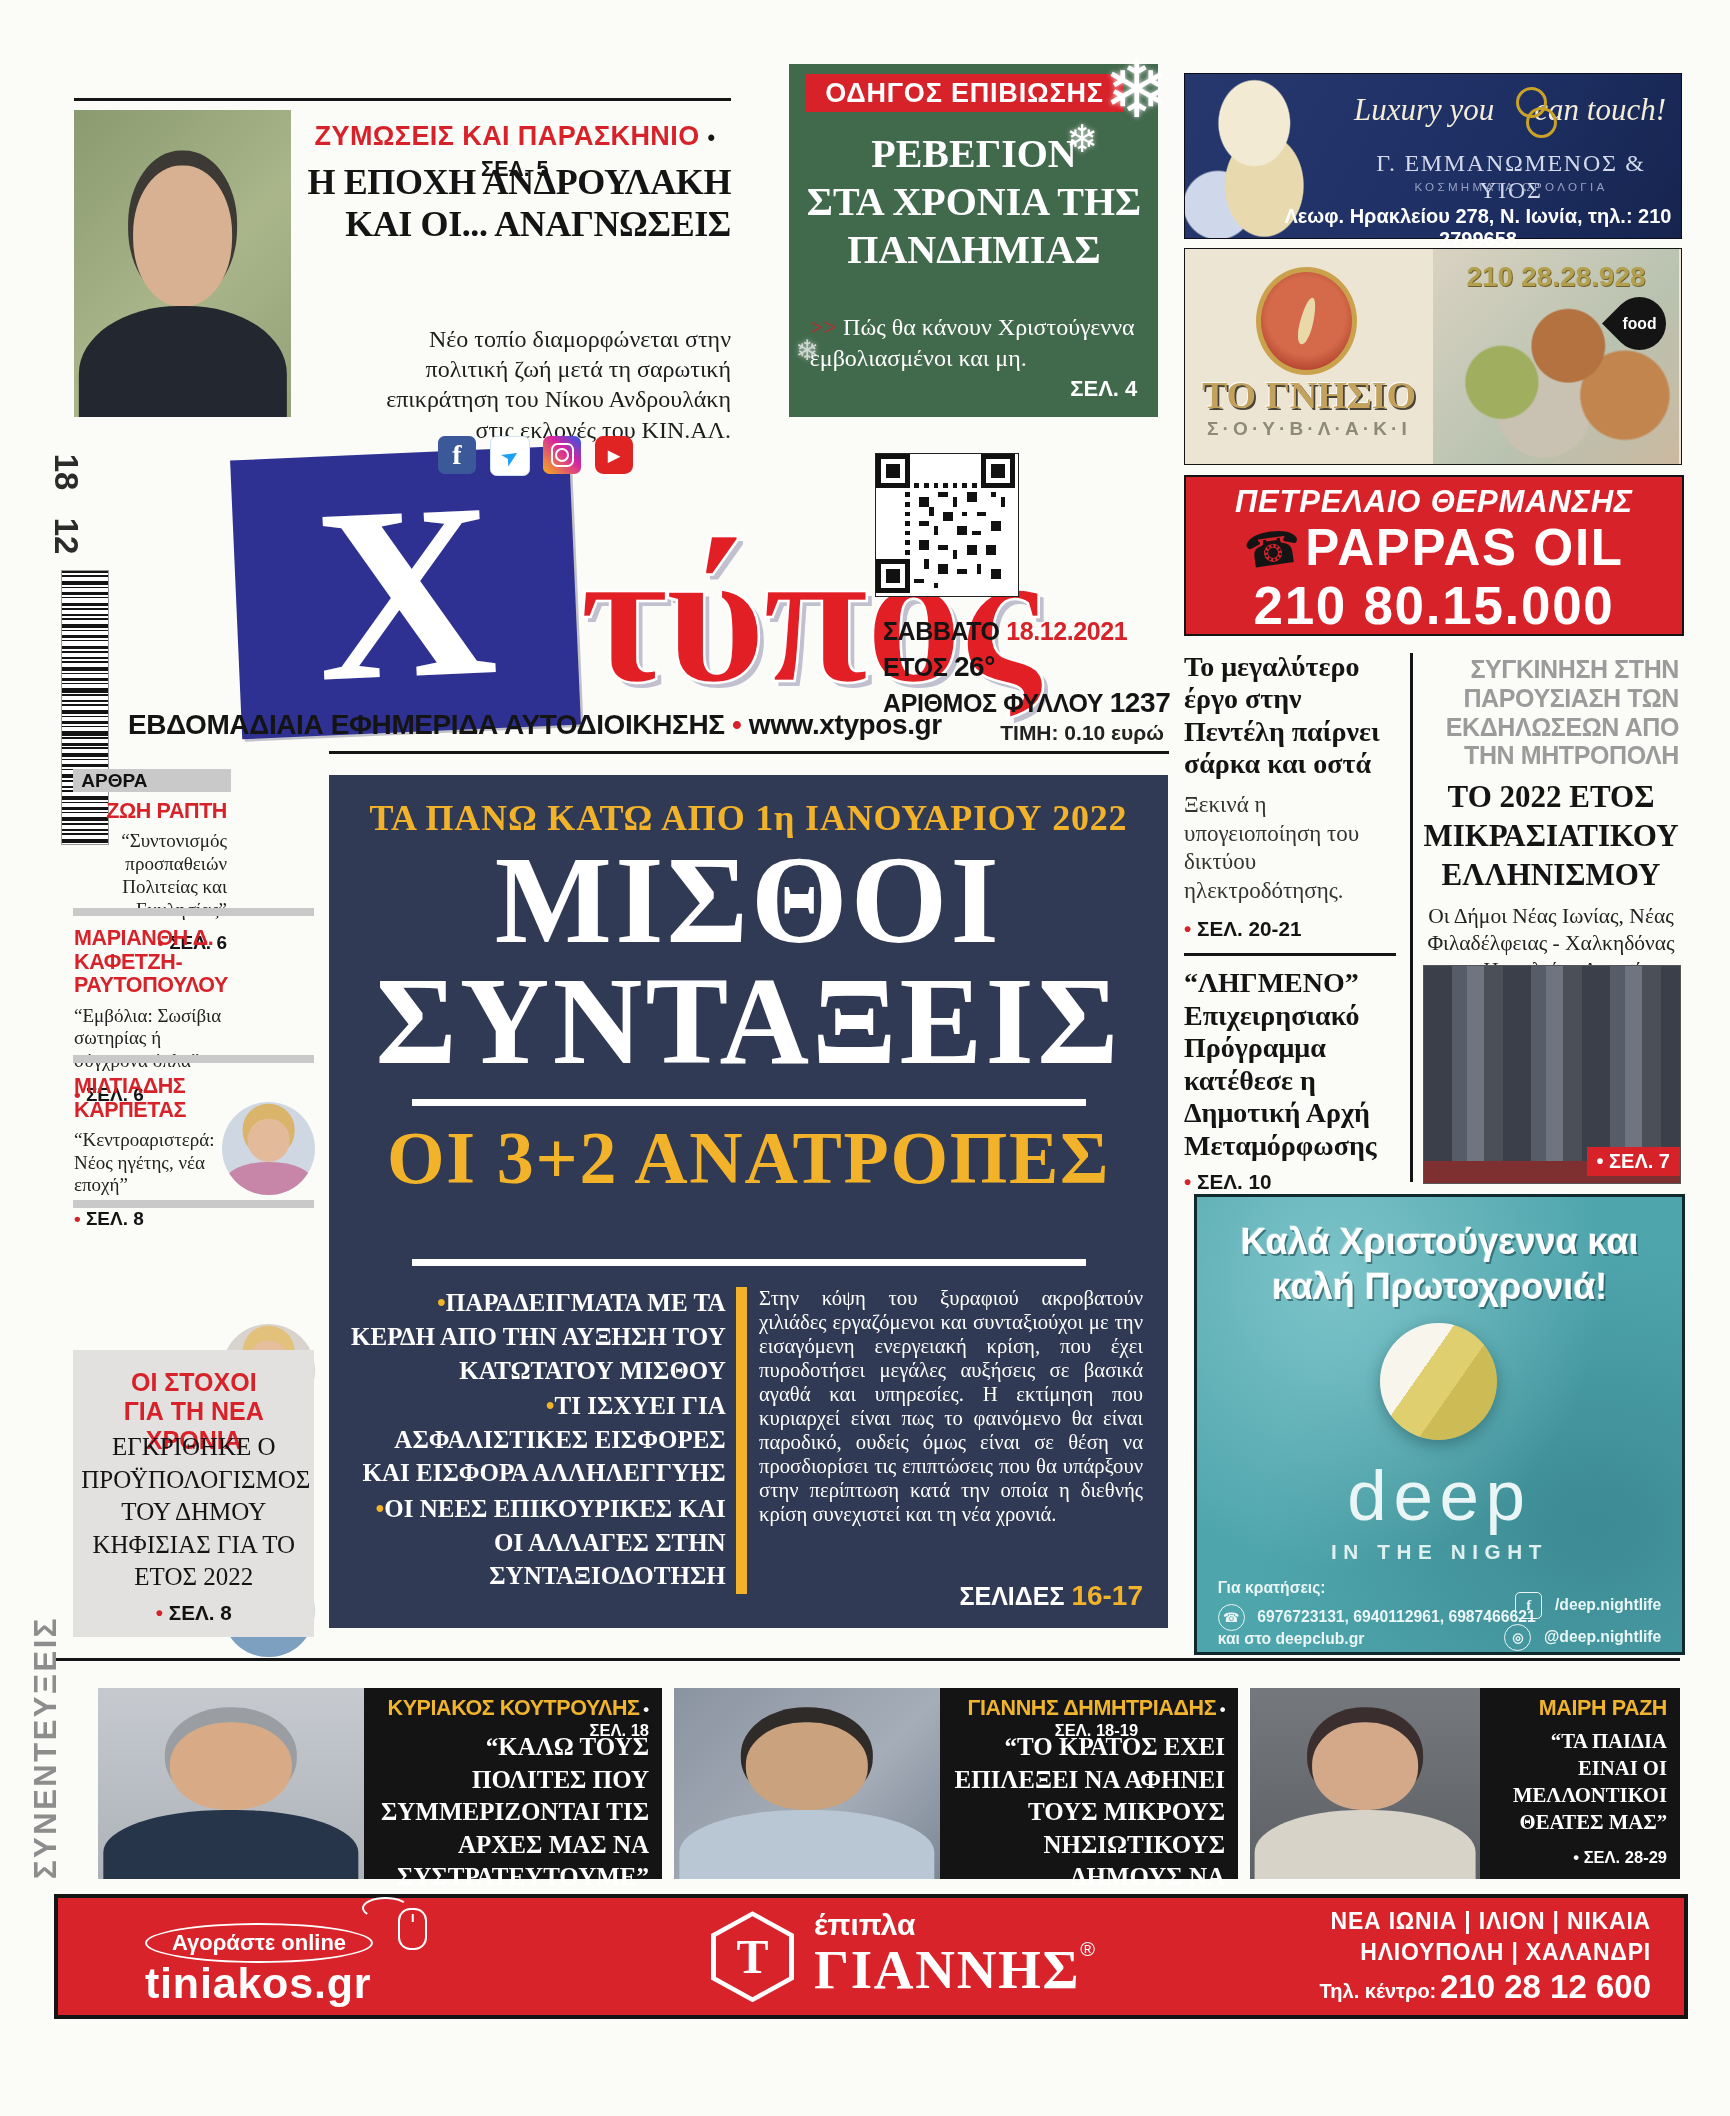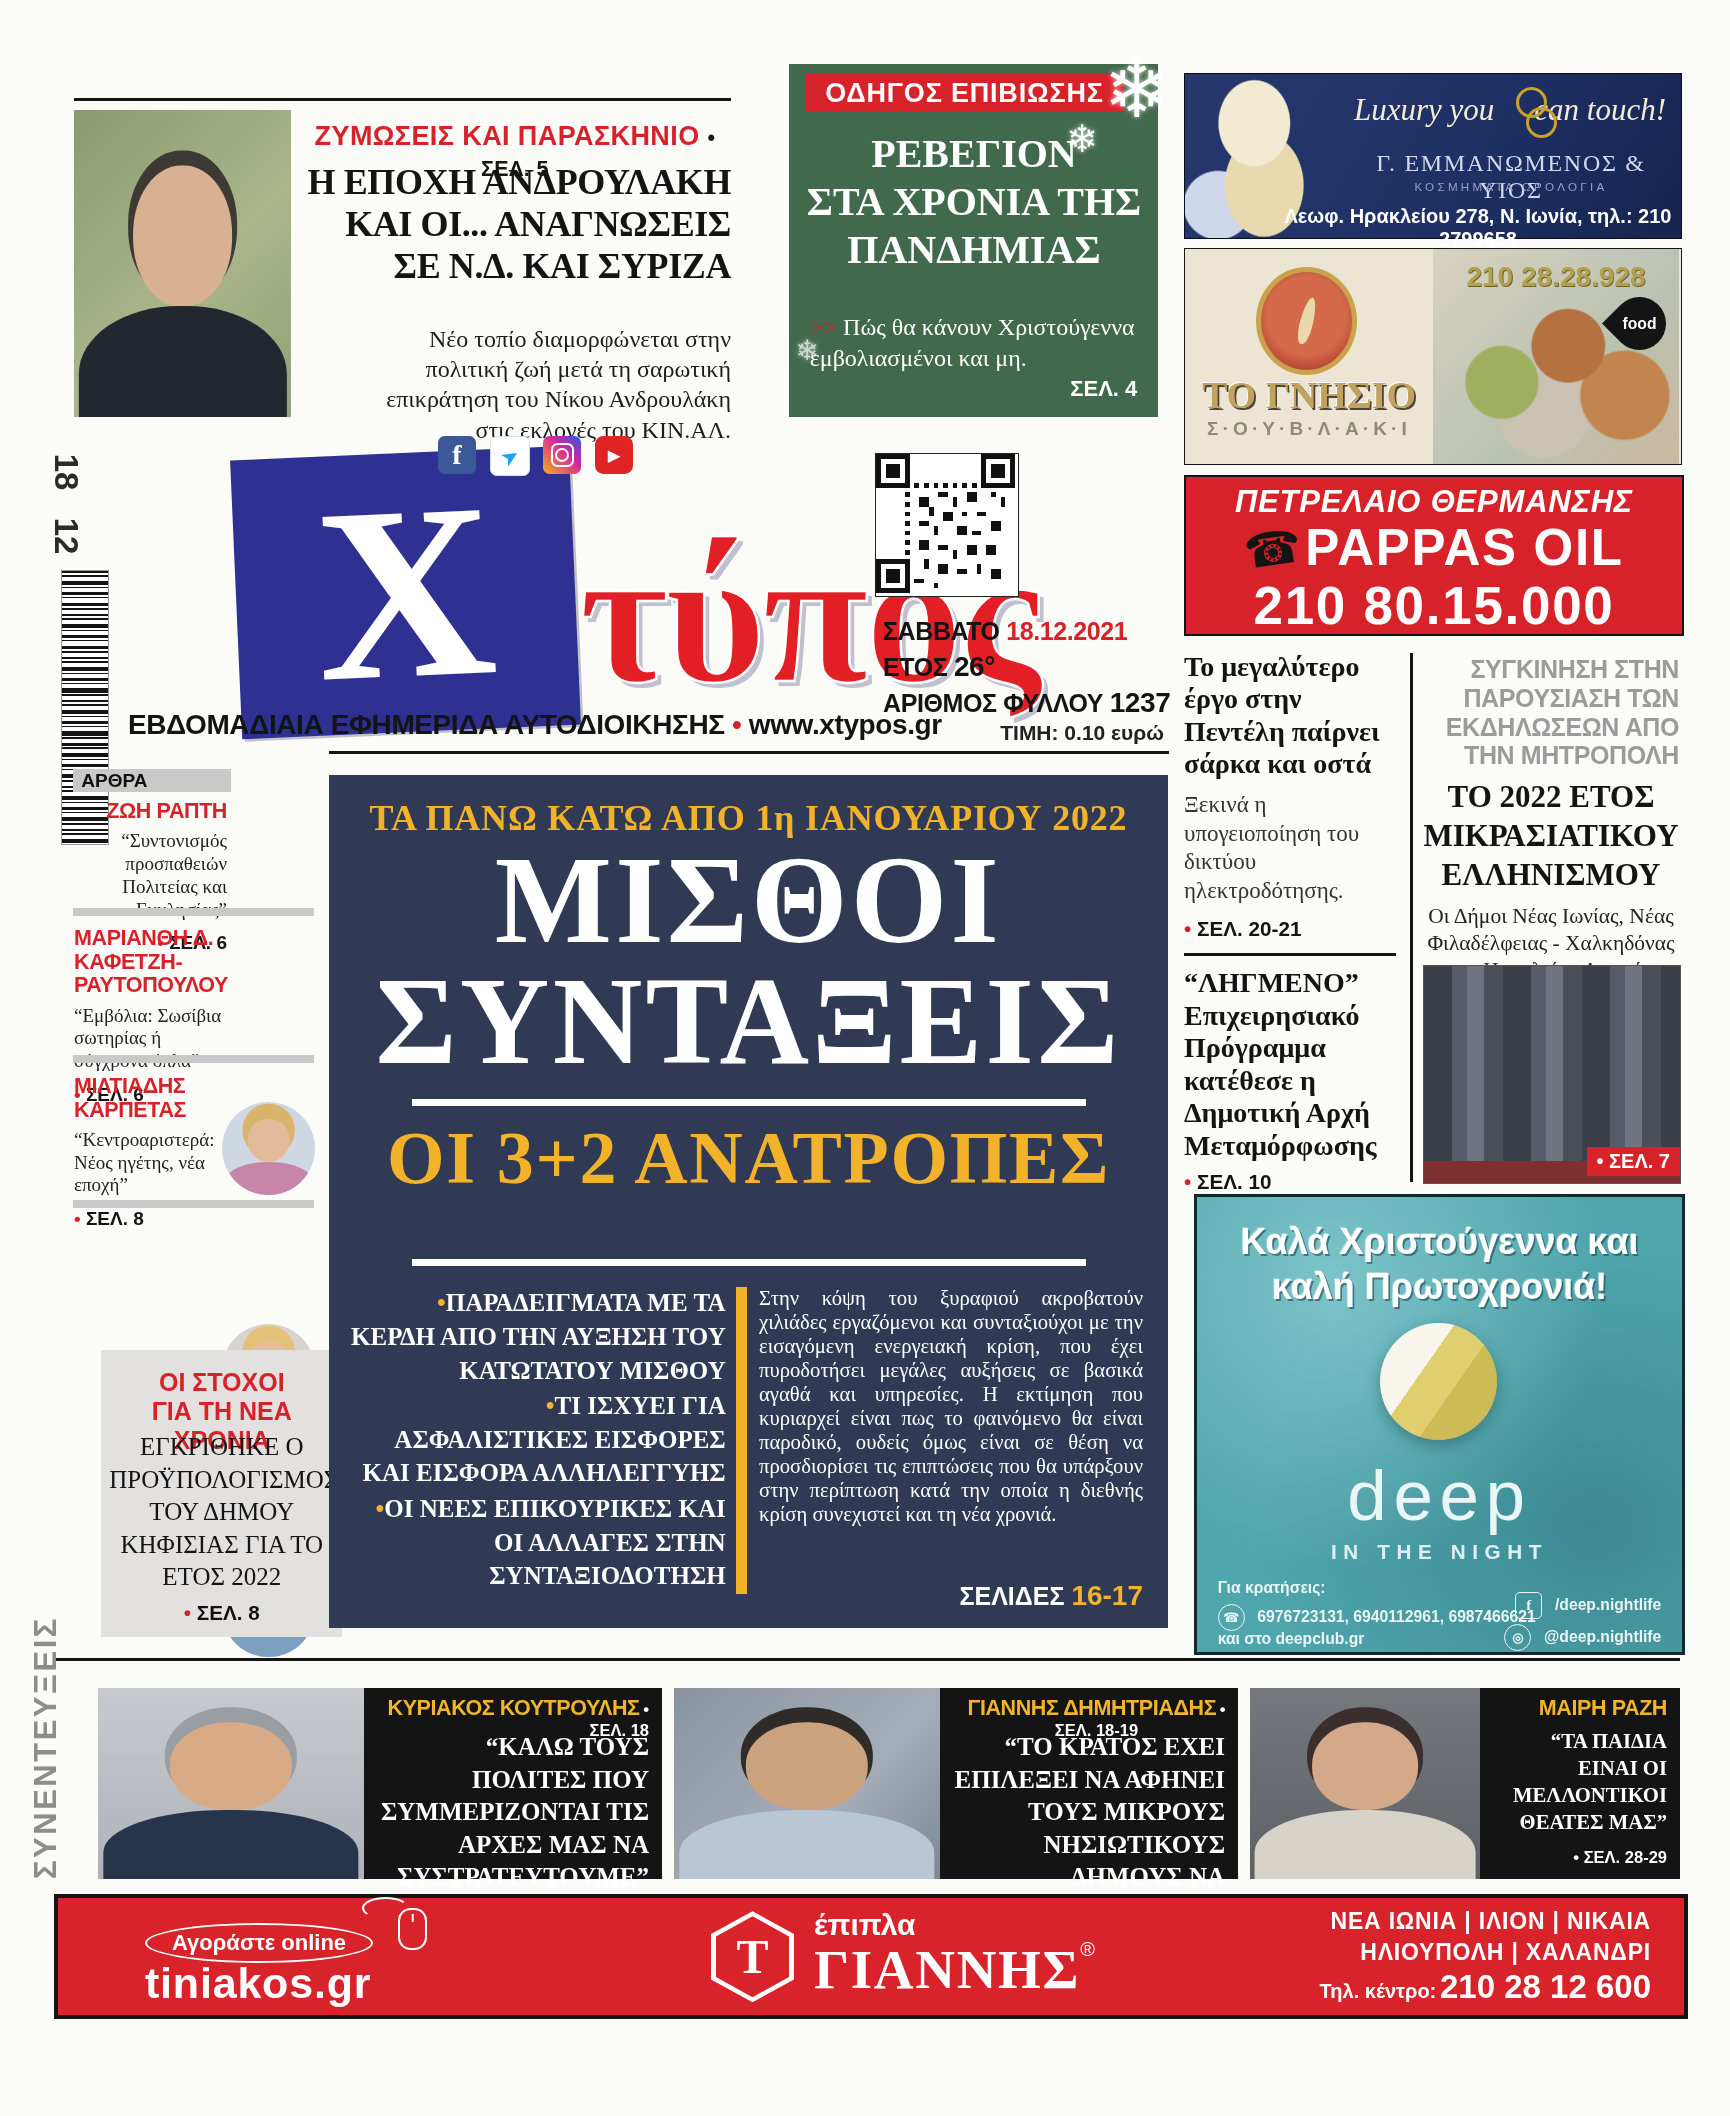--- a/index.html
+++ b/index.html
@@ -186,21 +186,20 @@
 
   <div class="abs rule" style="left:74px;top:98px;width:657px;height:2.5px;"></div>
   <div class="abs portrait" style="left:74px;top:110px;width:217px;height:307px;--bg:linear-gradient(135deg,#8a9b6f,#aab58a 55%,#93a277);--skin:#d7b191;--hair:#3d3a35;--shirt:#23272f;"></div>
   <div class="abs center and-kicker" style="left:298px;top:121px;width:434px;">
     <span class="red">ΖΥΜΩΣΕΙΣ ΚΑΙ ΠΑΡΑΣΚΗΝΙΟ</span>
     <span class="pg">• ΣΕΛ. 5</span>
   </div>
   <div class="abs right and-headline serif" style="left:293px;top:162px;width:438px;">
     <span>Η ΕΠΟΧΗ ΑΝΔΡΟΥΛΑΚΗ</span>
     <span>ΚΑΙ ΟΙ... ΑΝΑΓΝΩΣΕΙΣ</span>
-    <span>ΣΕ Ν.Δ. ΚΑΙ ΣΥΡΙΖΑ</span>
   </div>
   <div class="abs right and-deck serif" style="left:347px;top:324px;width:384px;">Νέο τοπίο διαμορφώνεται στην πολιτική ζωή μετά τη σαρωτική επικράτηση του Νίκου Ανδρουλάκη στις εκλογές του ΚΙΝ.ΑΛ.</div>
 
   <div class="abs survival" style="left:789px;top:64px;width:369px;height:353px;">
     <div class="abs sv-banner" style="left:16.5px;top:10px;width:318px;height:38px;">ΟΔΗΓΟΣ ΕΠΙΒΙΩΣΗΣ</div>
     <div class="abs center sv-head serif" style="left:10px;top:66px;width:350px;">
       <span>ΡΕΒΕΓΙΟΝ</span>
       <span>ΣΤΑ ΧΡΟΝΙΑ ΤΗΣ</span>
       <span>ΠΑΝΔΗΜΙΑΣ</span>
     </div>
@@ -377,21 +376,21 @@
 
   <div class="abs" style="left:74px;top:1075px;width:153px;">
     <div class="rail-name">ΜΙΛΤΙΑΔΗΣ ΚΑΡΠΕΤΑΣ</div>
     <div class="rail-quote">“Κεντροαριστερά: Νέος ηγέτης, νέα εποχή”</div>
     <div class="rail-page"><i>•</i>
       <span>ΣΕΛ. 8</span></div>
   </div>
   <div class="abs portrait round" style="left:222px;top:1071px;width:93px;height:93px;--bg:#cdd6dd;--skin:#d9ac88;--hair:#b5b8ba;--shirt:#7ea0c0;"></div>
   <div class="abs rail-div" style="left:73px;top:1200px;width:241px;height:8.3px;"></div>
 
-  <div class="abs kifisia" style="left:73px;top:1350px;width:241px;height:287px;margin-left:28px;">
+  <div class="abs kifisia" style="left:73px;top:1350px;width:241px;height:287px;">
     <div class="abs center kif-kicker" style="left:8.3px;top:18px;width:225px;">
       <div>ΟΙ ΣΤΟΧΟΙ</div>
       <div>ΓΙΑ ΤΗ ΝΕΑ ΧΡΟΝΙΑ</div>
     </div>
     <div class="abs center kif-title" style="left:8.3px;top:81px;width:225px;">ΕΓΚΡΙΘΗΚΕ Ο ΠΡΟΫΠΟΛΟΓΙΣΜΟΣ ΤΟΥ ΔΗΜΟΥ ΚΗΦΙΣΙΑΣ ΓΙΑ ΤΟ ΕΤΟΣ 2022</div>
     <div class="abs center kif-page" style="left:8.3px;bottom:11.6px;width:225px;">
       <i>•</i>
       <span>ΣΕΛ. 8</span>
     </div>
   </div>

